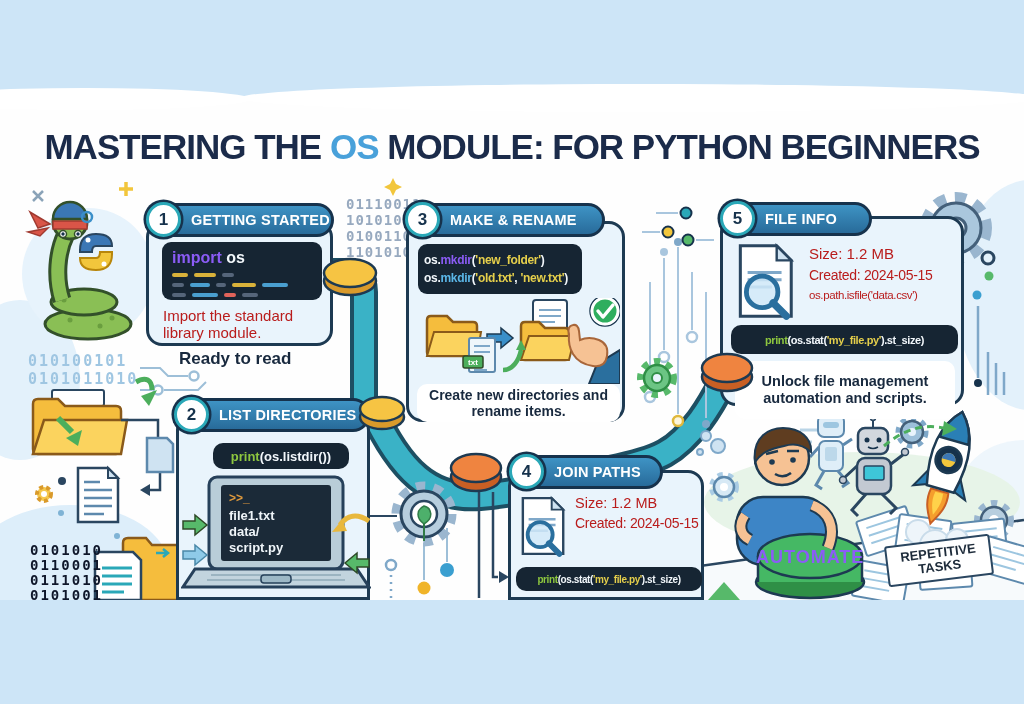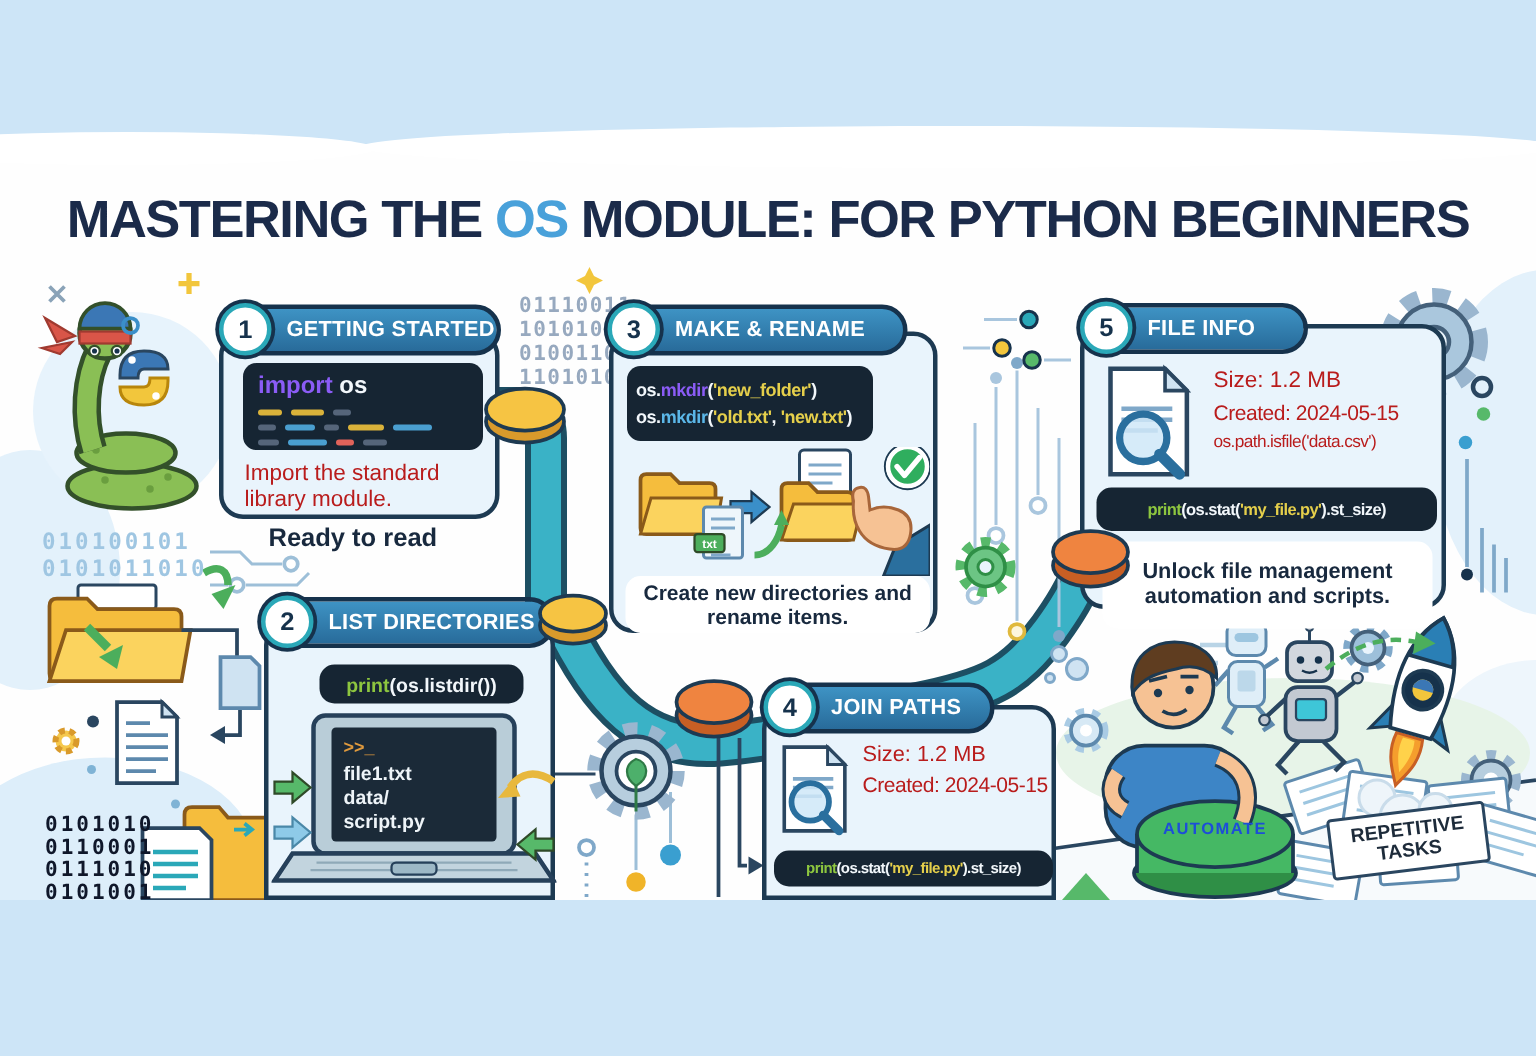--- a/index.html
+++ b/index.html
@@ -30,21 +30,21 @@
   .codeblock{position:absolute;background:#162533;border-radius:9px;box-sizing:border-box;}
   .chip{position:absolute;background:#162533;border-radius:10px;display:flex;align-items:center;justify-content:center;
         font-weight:bold;white-space:nowrap;box-sizing:border-box;}
   .strip{position:absolute;background:#fff;border-radius:10px;display:flex;align-items:center;justify-content:center;
          text-align:center;font-weight:bold;color:#18293e;}
   .tk-w{color:#f2f7fb}.tk-r{color:#8b5cf6}.tk-b{color:#5bb7e8}.tk-y{color:#e5cf4b}.tk-g{color:#8dc63f}
   .bars{display:flex;gap:6px;margin-top:6px;}
   .bars i{display:block;height:4px;border-radius:2px;}
   .info-text{position:absolute;font-weight:normal;color:#b91c1c;white-space:nowrap;}
   .btn-label{position:absolute;left:756px;top:547px;width:108px;text-align:center;z-index:6;
-             color:#1d4ed8;font-weight:bold;font-size:11px;letter-spacing:1px;}
+             color:#8b5cf6;font-weight:bold;font-size:18px;letter-spacing:1px;}
   .tasks-card{position:absolute;left:886px;top:540px;width:98px;z-index:6;transform:rotate(-7deg);
               background:#fff;border:2.5px solid #2a4660;border-radius:3px;padding:4px 2px;text-align:center;
               font-weight:bold;font-size:13px;line-height:1.1;color:#1d2b3a;}
   svg text{font-family:"Liberation Sans",sans-serif;}
 </style>
 </head>
 <body>
 
 <div class="stage">
 

